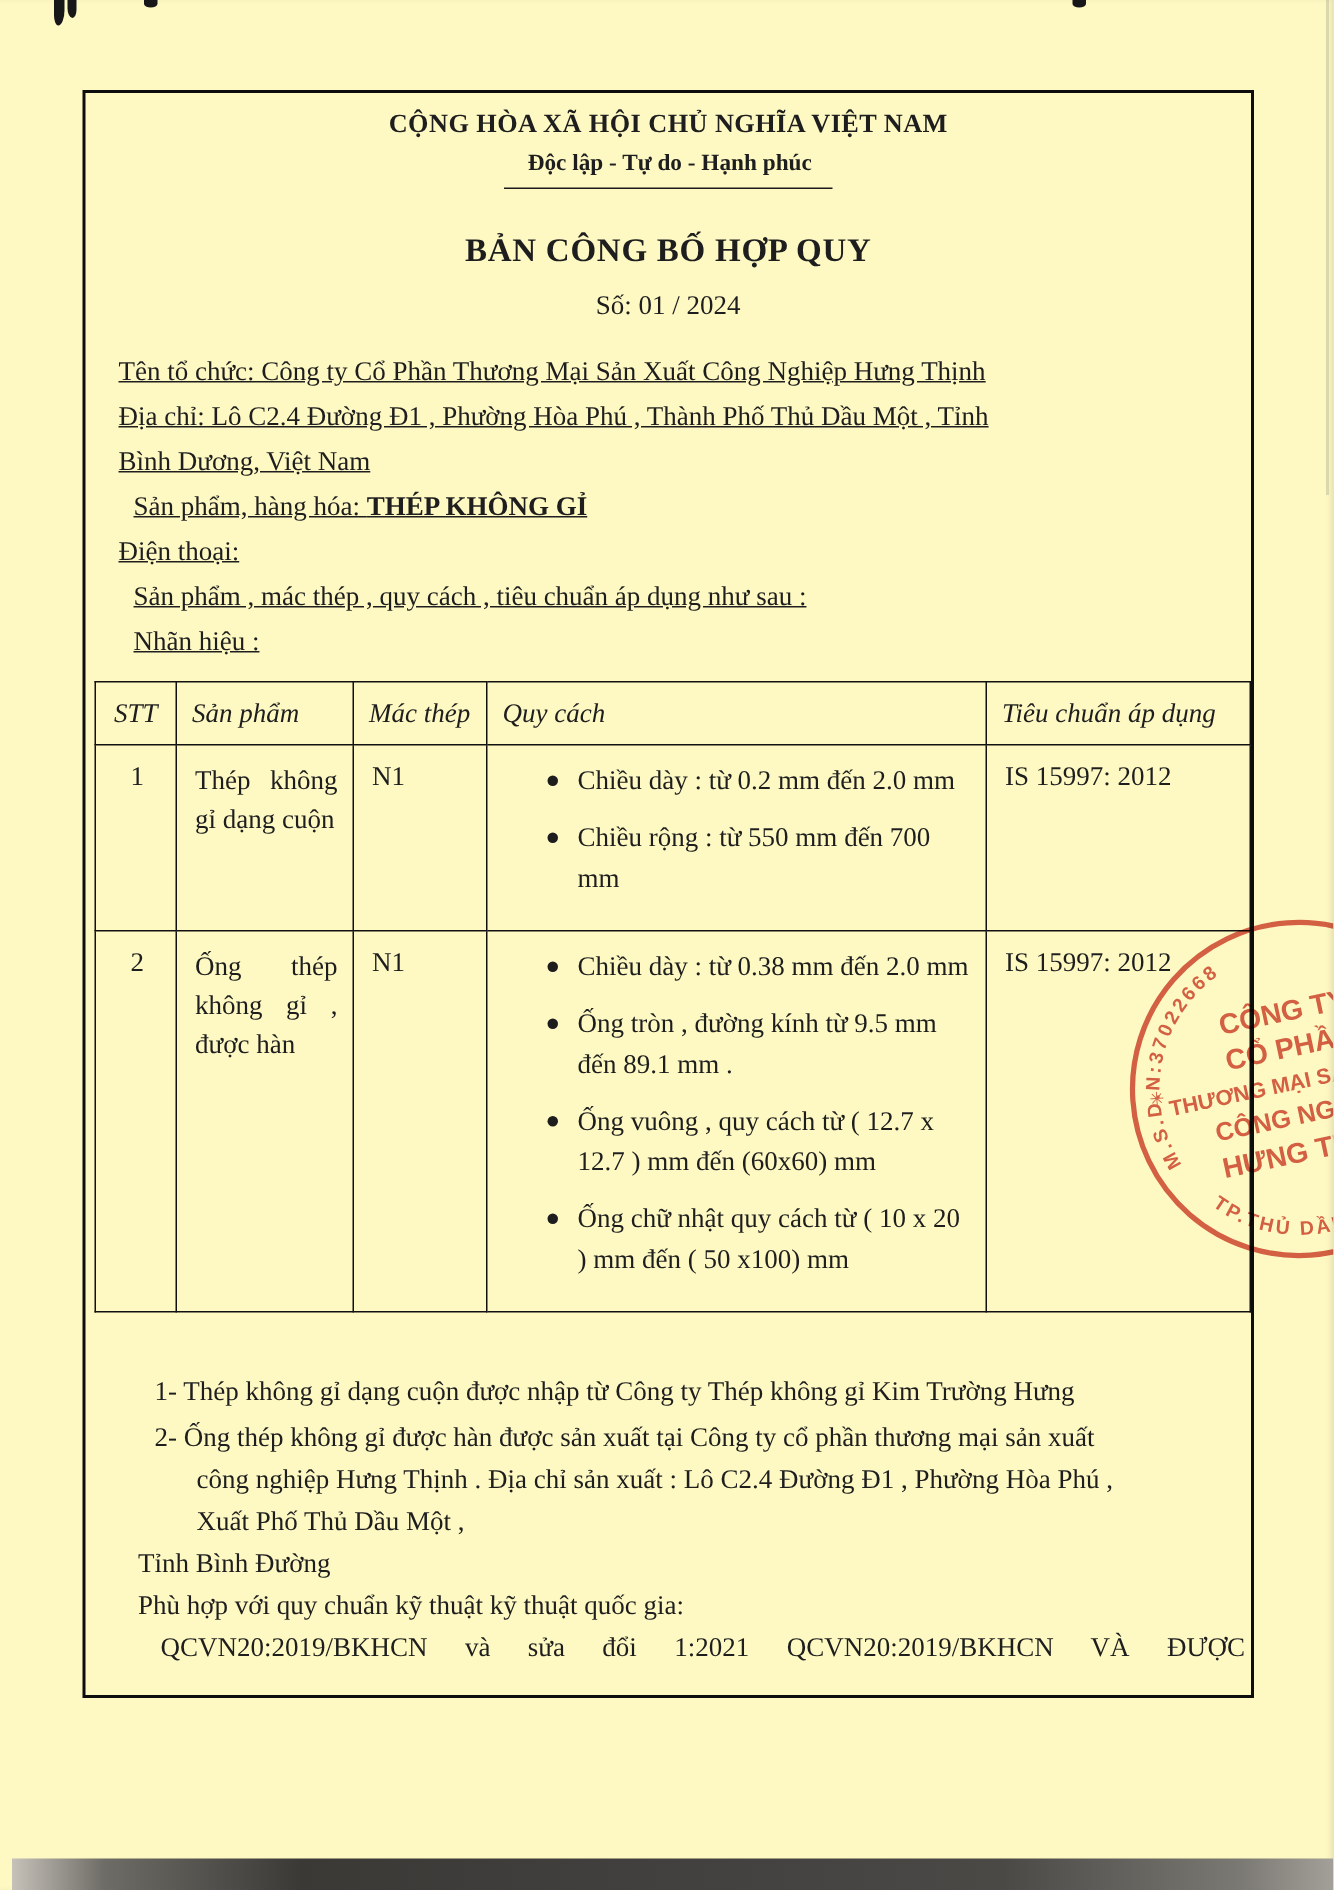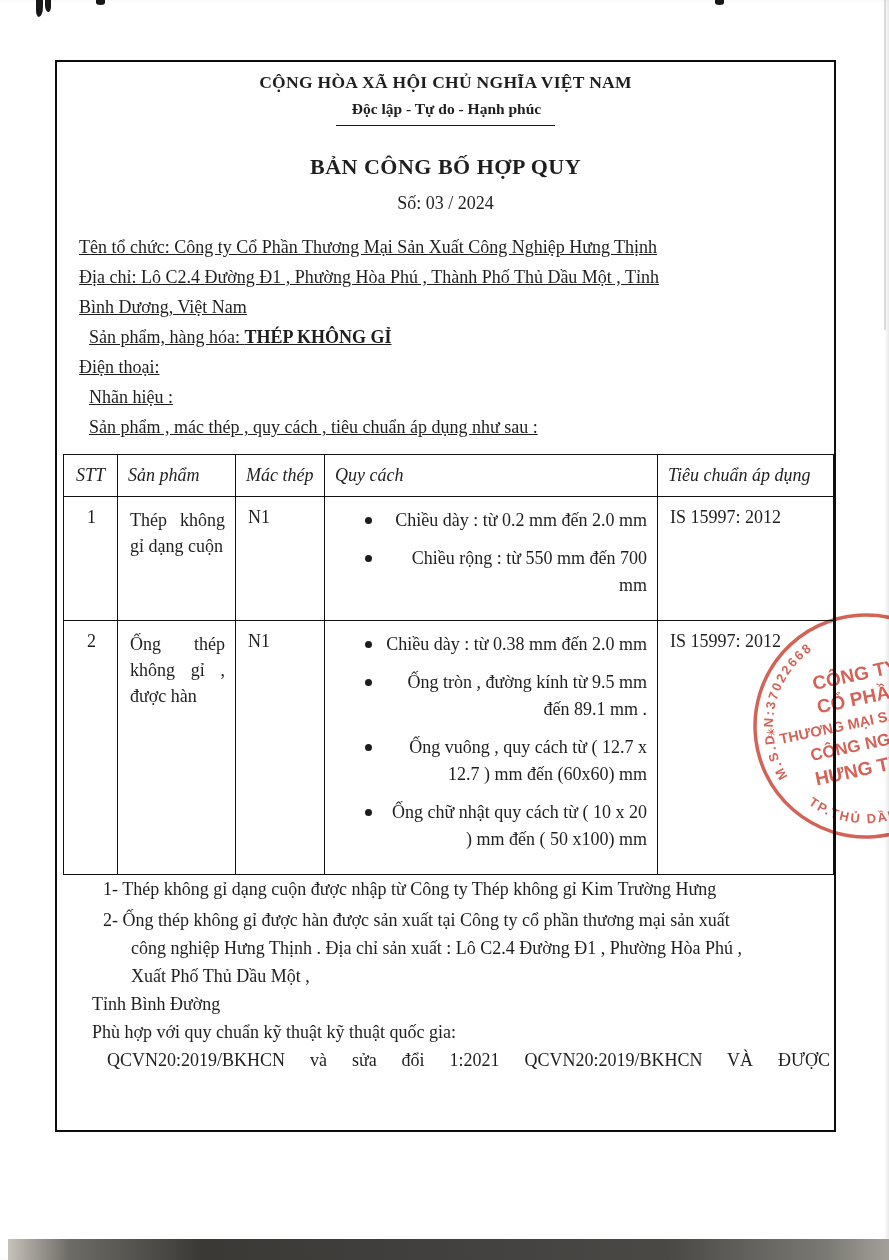--- a/index.html
+++ b/index.html
@@ -1,19 +1,19 @@
 <!DOCTYPE html>
 <html><head>
 <meta charset="utf-8">
 <style>
   html,body{margin:0;padding:0;background:#e8e6e1;}
   .page{
     position:relative;
     width:889px;height:1260px;
-    background:#ffffff;
+    background:#fef9c3;
     overflow:hidden;
     font-family:"Liberation Serif","DejaVu Serif",serif;
     color:#1e1e1e;
     box-shadow:inset -3px 0 6px -3px rgba(0,0,0,.18);
   }
   
   .artifact{position:absolute;background:#17171a;}
   .a1{left:36px;top:0;width:7px;height:17px;border-radius:0 0 60% 40%;}
   .a2{left:45px;top:0;width:6px;height:12px;border-radius:0 0 50% 60%;}
   .a3{left:96px;top:0;width:9px;height:5px;border-radius:0 0 50% 50%;}
@@ -49,25 +49,25 @@
   table.spec th,table.spec td{border:1.5px solid #111;box-sizing:border-box;}
   table.spec th{font-weight:normal;text-align:left;padding:8px 10px;height:42px;vertical-align:middle;font-style:italic;}
   table.spec th.c{text-align:center;}
   table.spec td{vertical-align:top;padding:10px 10px 10px 12px;}
   td.c{text-align:center;}
   td.grade{padding-left:22px;}
   td.prod{text-align:justify;line-height:26px;}
   td.r1{height:96px;}
   td.r2{height:242px;}
   ul.specs{list-style:none;margin:0;padding:0;}
-  ul.specs li{position:relative;padding-left:48px;margin:0 0 11px 0;line-height:27px;text-align:right;}
+  ul.specs li{position:relative;padding-left:48px;margin:0 0 11px 0;line-height:27px;}
   .bullet{position:absolute;left:28px;top:10px;width:7px;height:7px;border-radius:50%;background:#1d1d1d;}
   
   .note{font-size:18px;line-height:28px;margin:0 26px 0 46px;}
-  .note.n1{}
+  .note.n1{margin-top:38px;}
   .note.n2{margin-top:3px;}
   .note .cont{margin-left:28px;}
   .plain{font-size:18px;line-height:28px;margin:0 20px 0 35px;}
   .compliance{margin:0 4px 0 6px;font-size:18px;line-height:29px;}
   .spread{text-align:justify;text-align-last:justify;}
   .ind1{text-indent:44px;}
   
   .stamp{position:absolute;left:748px;top:608px;color:#c93a2b;opacity:.8;
     mix-blend-mode:multiply;transform:rotate(-4deg);
     font-family:"Liberation Sans","DejaVu Sans",sans-serif;}
@@ -92,31 +92,31 @@
   <div class="frame">
 
     <div class="head">
       <div class="nat">CỘNG HÒA XÃ HỘI CHỦ NGHĨA VIỆT NAM</div>
       <div class="motto-wrap">
         <span class="motto">Độc lập - Tự do - Hạnh phúc</span>
       </div>
     </div>
 
     <div class="doc-title">BẢN CÔNG BỐ HỢP QUY</div>
-    <div class="doc-no">Số: 03 / 2024</div>
+    <div class="doc-no">Số: 01 / 2024</div>
 
     <p class="bl first">Tên tổ chức: Công ty Cổ Phần Thương Mại Sản Xuất Công Nghiệp Hưng Thịnh</p>
     <div>
       <p class="bl">Địa chỉ: Lô C2.4 Đường Đ1 , Phường Hòa Phú , Thành Phố Thủ Dầu Một , Tỉnh</p>
       <p class="bl">Bình Dương, Việt Nam</p>
     </div>
     <p class="bl indent"><span>Sản phẩm, hàng hóa:</span> <b>THÉP KHÔNG GỈ</b></p>
     <p class="bl">Điện thoại:</p>
+    <p class="bl indent">Sản phẩm , mác thép , quy cách , tiêu chuẩn áp dụng như sau :</p>
     <p class="bl indent">Nhãn hiệu :</p>
-    <p class="bl indent">Sản phẩm , mác thép , quy cách , tiêu chuẩn áp dụng như sau :</p>
 
     <table class="spec">
       <colgroup>
         <col style="width:54px">
           <col style="width:118px">
           <col style="width:89px">
           <col style="width:333px">
           <col>
       </colgroup>
       <thead>

